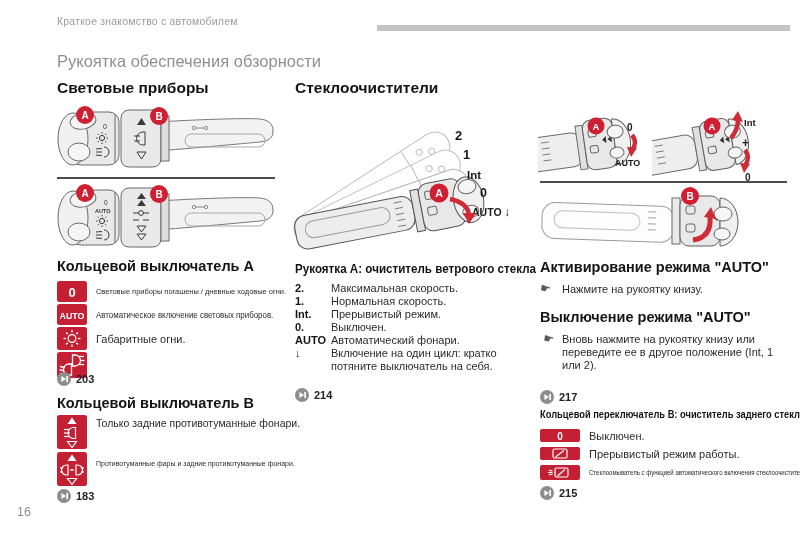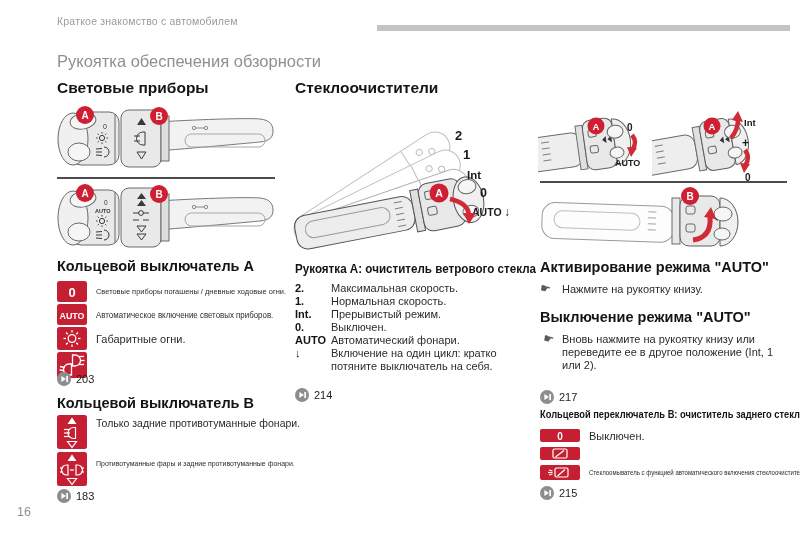--- a/index.html
+++ b/index.html
@@ -13,21 +13,21 @@
   .h2{position:absolute;font-size:15.5px;font-weight:bold;color:#141414;white-space:nowrap}
   .h3{position:absolute;font-size:14.5px;font-weight:bold;color:#141414;white-space:nowrap}
   .h3m{position:absolute;font-size:12.5px;font-weight:bold;color:#141414;white-space:nowrap}
   .h4{position:absolute;font-size:10px;font-weight:bold;color:#141414;white-space:nowrap}
   .cond{display:inline-block;transform:scaleX(.93);transform-origin:0 50%;white-space:nowrap}
   .divider{position:absolute;height:2px;background:#4c4c4c}
   .irow{position:absolute;display:flex;gap:9px;align-items:center}
   .irow.top{align-items:flex-start}
   .itext{font-size:11px;color:#2b2b2b;line-height:12px}
   .t80{font-size:8px}.t85{font-size:8.5px}.t75{font-size:7.5px}.t65{font-size:6.5px}.t105{font-size:10.5px}
-  .ref{position:absolute;display:flex;gap:5px;align-items:center;font-size:11px;font-weight:normal;color:#232323}
+  .ref{position:absolute;display:flex;gap:5px;align-items:center;font-size:11px;font-weight:bold;color:#232323}
   .mrow{position:absolute;display:flex;width:215px}
   .mkey{flex:0 0 36px;font-size:11px;font-weight:bold;color:#141414}
   .mval{font-size:11px;color:#2b2b2b;line-height:13px}
   .hrow{position:absolute;display:flex;gap:8px;width:242px}
   .hand{flex:0 0 14px;font-size:12px;color:#5a5a5a;transform:rotate(14deg);line-height:12px}
   .htext{font-size:11px;color:#2b2b2b;line-height:13px}
   .pagenum{position:absolute;left:17px;top:505px;font-size:12.5px;color:#8f8f8f}
   .redicon{display:block}
 </style>
 </head>
@@ -446,20 +446,21 @@
 </div>
 
 <div class="irow" style="left:540px;top:447px">
   <svg class="redicon" width="40" height="13">
     <rect width="40" height="13" rx="2" fill="#c41f33"></rect>
     <g stroke="#fff" stroke-width="1.2" fill="none">
       <rect x="13" y="2" width="14" height="9" rx="1.5"></rect>
       <line x1="15.5" y1="10" x2="24" y2="3.5"></line>
     </g>
   </svg>
+  <span class="itext">Прерывистый режим работы.</span>
 </div>
 
 <div class="irow" style="left:540px;top:465px">
   <svg class="redicon" width="40" height="15">
     <rect width="40" height="15" rx="2" fill="#c41f33"></rect>
     <g stroke="#fff" stroke-width="1.2" fill="none">
       <rect x="15" y="3" width="13" height="9" rx="1.5"></rect>
       <line x1="17.5" y1="11" x2="25" y2="4.5"></line>
       <line x1="9" y1="5" x2="12.5" y2="6"></line>
         <line x1="8" y1="7.5" x2="12.5" y2="7.5"></line>

